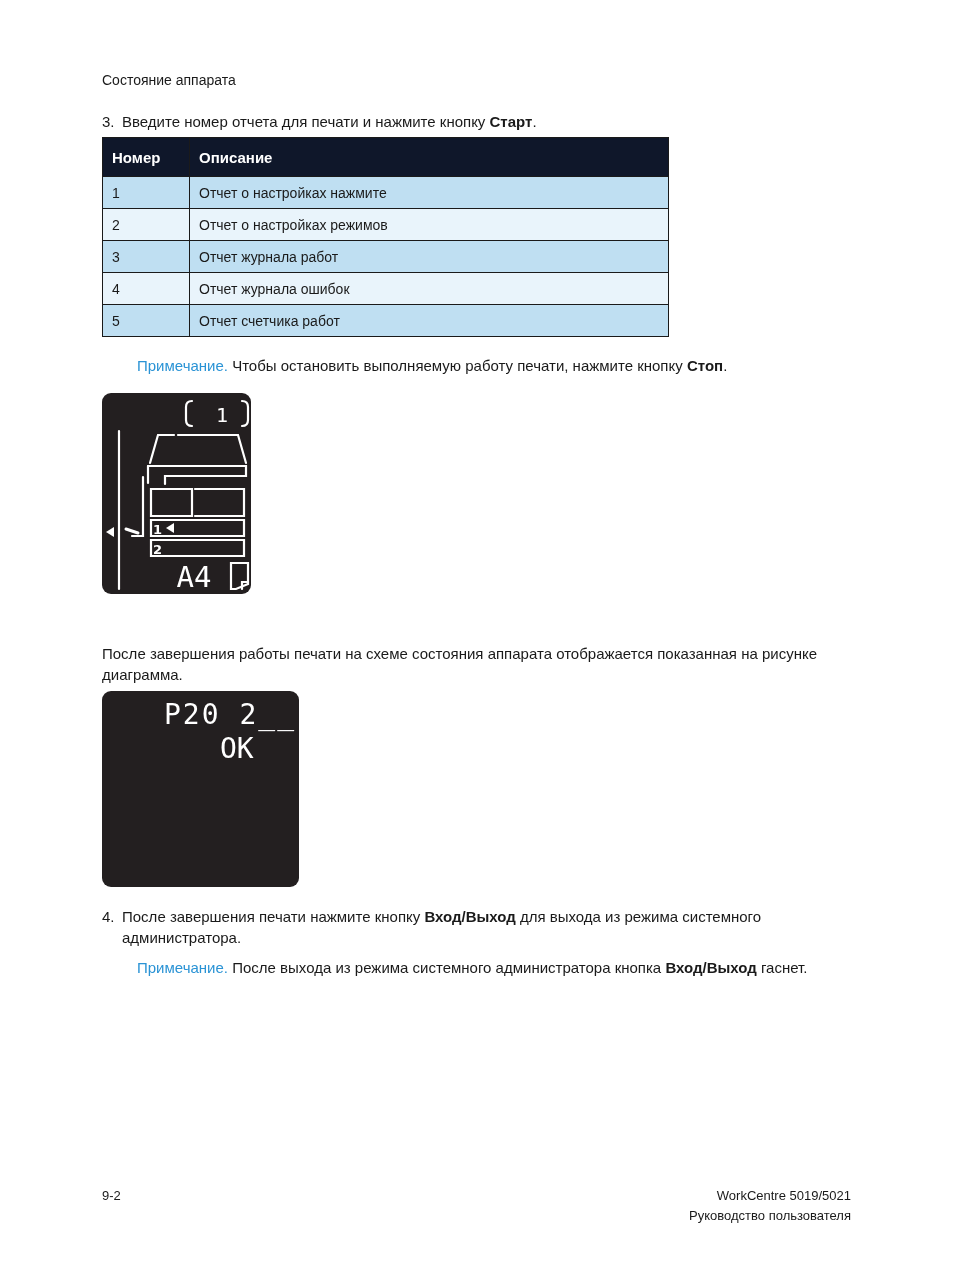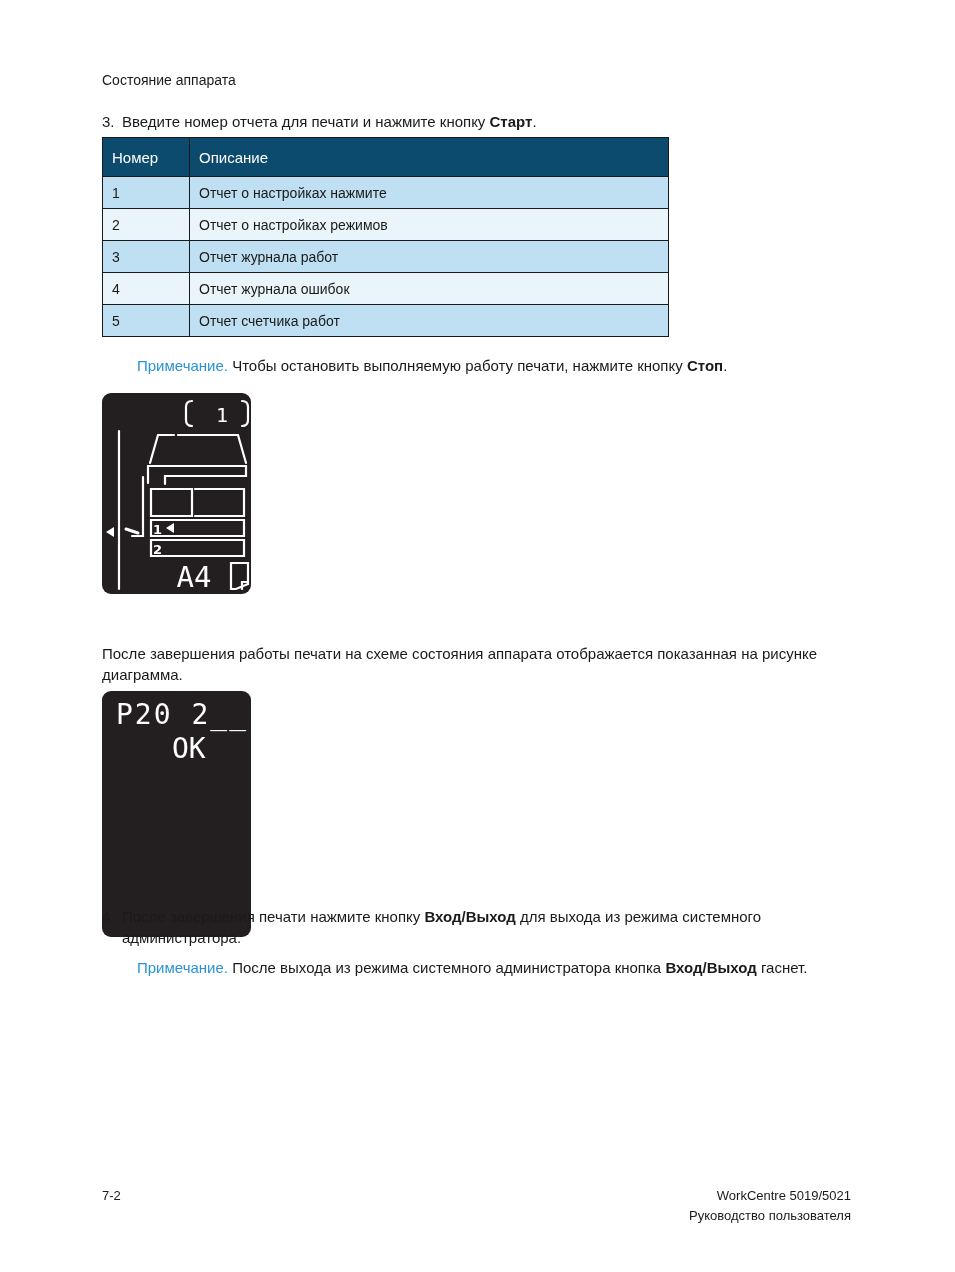--- a/index.html
+++ b/index.html
@@ -17,34 +17,34 @@
   .note-label { color: #2a93d5; }
 
   table.reports {
     position: absolute; left: 102px; top: 137px; width: 567px;
     border-collapse: collapse; font-size: 14px;
   }
   table.reports th, table.reports td {
     border: 1px solid #1a1a1a; text-align: left; padding: 0 0 0 9px;
   }
   table.reports th {
-    background: #0c4a6e; color: #ffffff; font-weight: normal; height: 38px; font-size: 15px;
+    background: #0f172a; color: #ffffff; font-weight: bold; height: 38px; font-size: 15px;
   }
   table.reports td { height: 31px; }
   table.reports tr.odd td { background: #bfdff2; }
   table.reports tr.even td { background: #e9f4fb; }
   table.reports td.num { width: 77px; }
 
   .lcd {
     position: absolute; left: 102px; width: 149px; background: #231f20;
     border-radius: 9px;
   }
   .lcd svg { display: block; }
   .lcd1 { top: 393px; height: 201px; }
-  .lcd2 { top: 691px; height: 246px; }
+  .lcd2 { top: 691px; height: 196px; padding-left: 48px; }
 
   .footer { font-size: 13px; line-height: 20px; }
   .footer-left { left: 102px; top: 1186px; }
   .footer-right { right: 104px; top: 1186px; text-align: right; }
 </style>
 </head>
 <body>
 
 <div class="abs header-title">Состояние аппарата</div>
 
@@ -135,17 +135,17 @@
   </svg>
 </div>
 
 <div class="step">
   <span class="step-num" style="top:906px;">4.</span>
   <span class="step-text" style="top:906px;"><span>После завершения печати нажмите кнопку </span><b>Вход/Выход</b><span> для выхода из режима системного администратора.</span></span>
 </div>
 
 <div class="abs step" style="left:137px; top:957px; width:700px;"><span class="note-label">Примечание.</span><span> После выхода из режима системного администратора кнопка </span><b>Вход/Выход</b><span> гаснет.</span></div>
 
-<div class="abs footer footer-left">7-2</div>
+<div class="abs footer footer-left">9-2</div>
 <div class="abs footer footer-right">
   <div>WorkCentre 5019/5021</div>
   <div>Руководство пользователя</div>
 </div>
 
 </body></html>

